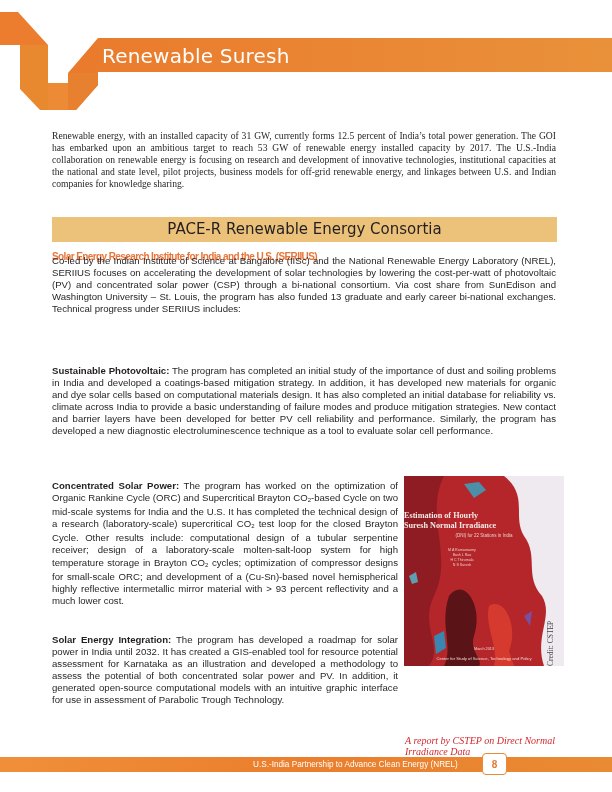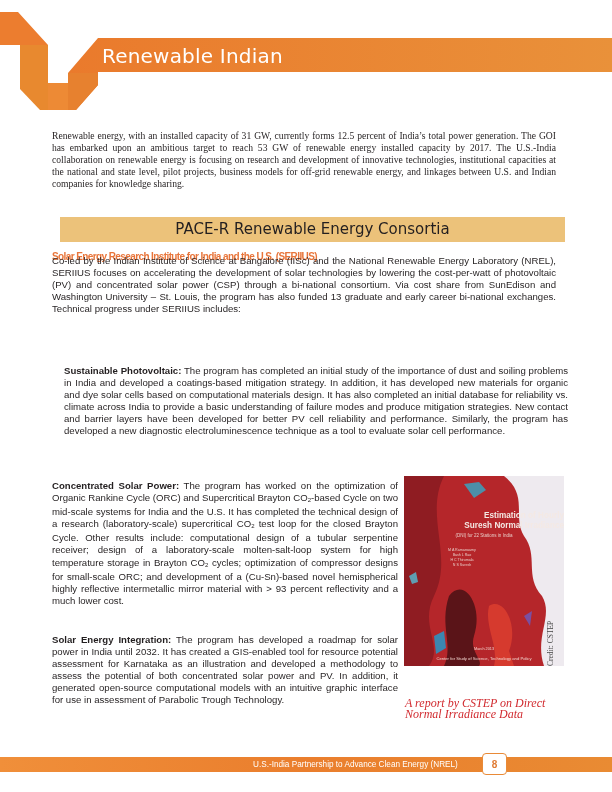--- a/index.html
+++ b/index.html
@@ -9,45 +9,45 @@
   
   .ribbon-svg { position:absolute; left:0; top:0; }
   .header-title { position:absolute; left:102px; top:44px; font-family:"DejaVu Sans", sans-serif;
                   font-size:20px; color:#ffffff; letter-spacing:0.2px; }
 
   
   .para { position:absolute; font-size:9.6px; line-height:12.1px; text-align:justify; color:#231f20; }
   .para b { font-weight:bold; }
   .intro { left:52px; top:130px; width:504px;font-family:Liberation Serif, serif; }
 
-  .consortia-bar { position:absolute; left:52px; top:217px; width:505px; height:25px; background:#ecc27a;margin-left:8px; }
+  .consortia-bar { position:absolute; left:52px; top:217px; width:505px; height:25px; background:#ecc27a; }
   .consortia-title { position:absolute; left:0; right:0; top:3px; text-align:center; font-family:"DejaVu Sans", sans-serif;
                      font-size:15px; color:#231f20; }
 
   .seriius-heading { position:absolute; left:52px; top:251px; font-size:10px; font-weight:bold; color:#e8753a;
                      letter-spacing:-0.6px; }
 
   .p-seriius { left:52px; top:255px; width:504px; }
-  .p-pv { left:64px; top:365px; width:504px; }
+  .p-pv { left:52px; top:365px; width:504px; }
   .p-csp { left:52px; top:480px; width:346px; }
   .p-sei { left:52px; top:634px; width:346px; }
 
   .sub { font-size:6px; vertical-align:-1px; }
 
   
   .report-img { position:absolute; left:404px; top:476px; width:160px; height:190px; overflow:hidden; }
-  .report-title { position:absolute; left:0; right:0; top:35px; text-align:right; color:#f4e9e4; font-weight:bold; font-size:8.2px; line-height:10px; }
+  .report-title { position:absolute; left:0; right:0; top:35px; text-align:left; color:#f4e9e4; font-weight:bold; font-size:8.2px; line-height:10px;font-family:Liberation Serif, serif; }
   .report-sub { position:absolute; left:0; right:0; top:57px; text-align:center; color:#e8c9c4; font-size:4.5px; }
   .report-authors { position:absolute; left:36px; top:72px; color:#e8c9c4; font-size:3.6px; line-height:5px; text-align:center; width:44px; }
   .report-date { position:absolute; left:0; right:0; top:171px; text-align:center; color:#f1d5cf; font-size:3.8px; }
   .report-org { position:absolute; left:0; right:0; top:180px; text-align:center; color:#f1d5cf; font-size:4.2px; }
   .credit { position:absolute; left:546px; top:666px; transform-origin:0 0; transform:rotate(-90deg);
             font-family:"Liberation Serif", serif; font-size:7.5px; color:#444; white-space:nowrap; }
-  .caption { position:absolute; left:405px; top:698px; width:160px; font-family:"Liberation Serif", serif; font-style:italic;
-             font-size:12px; line-height:10.5px; color:#d12a2f; }
+  .caption { position:absolute; left:405px; top:736px; width:160px; font-family:"Liberation Serif", serif; font-style:italic;
+             font-size:10px; line-height:10.5px; color:#d12a2f; }
 
   
   .footer-bar { position:absolute; left:0; top:757px; width:612px; height:15px;
                 background:linear-gradient(90deg,#f08f3a 0%, #ea7e2d 50%, #e98b33 100%); }
   .footer-text { position:absolute; left:253px; top:760px; font-size:8.2px; color:#ffffff; }
   .page-box { position:absolute; left:482px; top:753px; width:25px; height:22px; background:#ffffff;
               border:1px solid #e98a37; border-radius:4px; box-sizing:border-box; text-align:center; }
   .page-num { font-size:10px; line-height:20px; color:#e07b33; font-weight:bold; }
 </style>
 </head>
@@ -63,21 +63,21 @@
       <stop offset="0" stop-color="#f07e2f"></stop>
       <stop offset="1" stop-color="#e48a36"></stop>
     </linearGradient>
   </defs>
   <polygon points="0,12 18,12 48,45 48,84 20,84 20,45 0,45" fill="#ec7d2f"></polygon>
   <polygon points="20,45 48,45 48,110 40,110 20,89" fill="#e8892f"></polygon>
   <polygon points="48,83 70,83 70,110 48,110" fill="#ed8a35"></polygon>
   <polygon points="68,73 98,38 612,38 612,72 98,72 98,85 76,110 68,110" fill="url(#g1)"></polygon>
   <polygon points="68,73 98,73 98,85 76,110 68,110" fill="#e7812f"></polygon>
 </svg>
-<div class="header-title">Renewable Indian</div>
+<div class="header-title">Renewable Suresh</div>
 
 <div class="para intro">Renewable energy, with an installed capacity of 31 GW, currently forms 12.5 percent of India’s total power generation. The GOI has embarked upon an ambitious target to reach 53 GW of renewable energy installed capacity by 2017. The U.S.-India collaboration on renewable energy is focusing on research and development of innovative technologies, institutional capacities at the national and state level, pilot projects, business models for off-grid renewable energy, and linkages between U.S. and Indian companies for knowledge sharing.</div>
 
 <div class="consortia-bar">
   <div class="consortia-title">PACE-R Renewable Energy Consortia</div>
 </div>
 
 <div class="seriius-heading">Solar Energy Research Institute for India and the U.S. (SERIIUS)</div>
 
 <div class="para p-seriius">Co-led by the Indian Institute of Science at Bangalore (IISc) and the National Renewable Energy Laboratory (NREL), SERIIUS focuses on accelerating the development of solar technologies by lowering the cost-per-watt of photovoltaic (PV) and concentrated solar power (CSP) through a bi-national consortium. Via cost share from SunEdison and Washington University – St. Louis, the program has also funded 13 graduate and early career bi-national exchanges. Technical progress under SERIIUS includes:</div>

